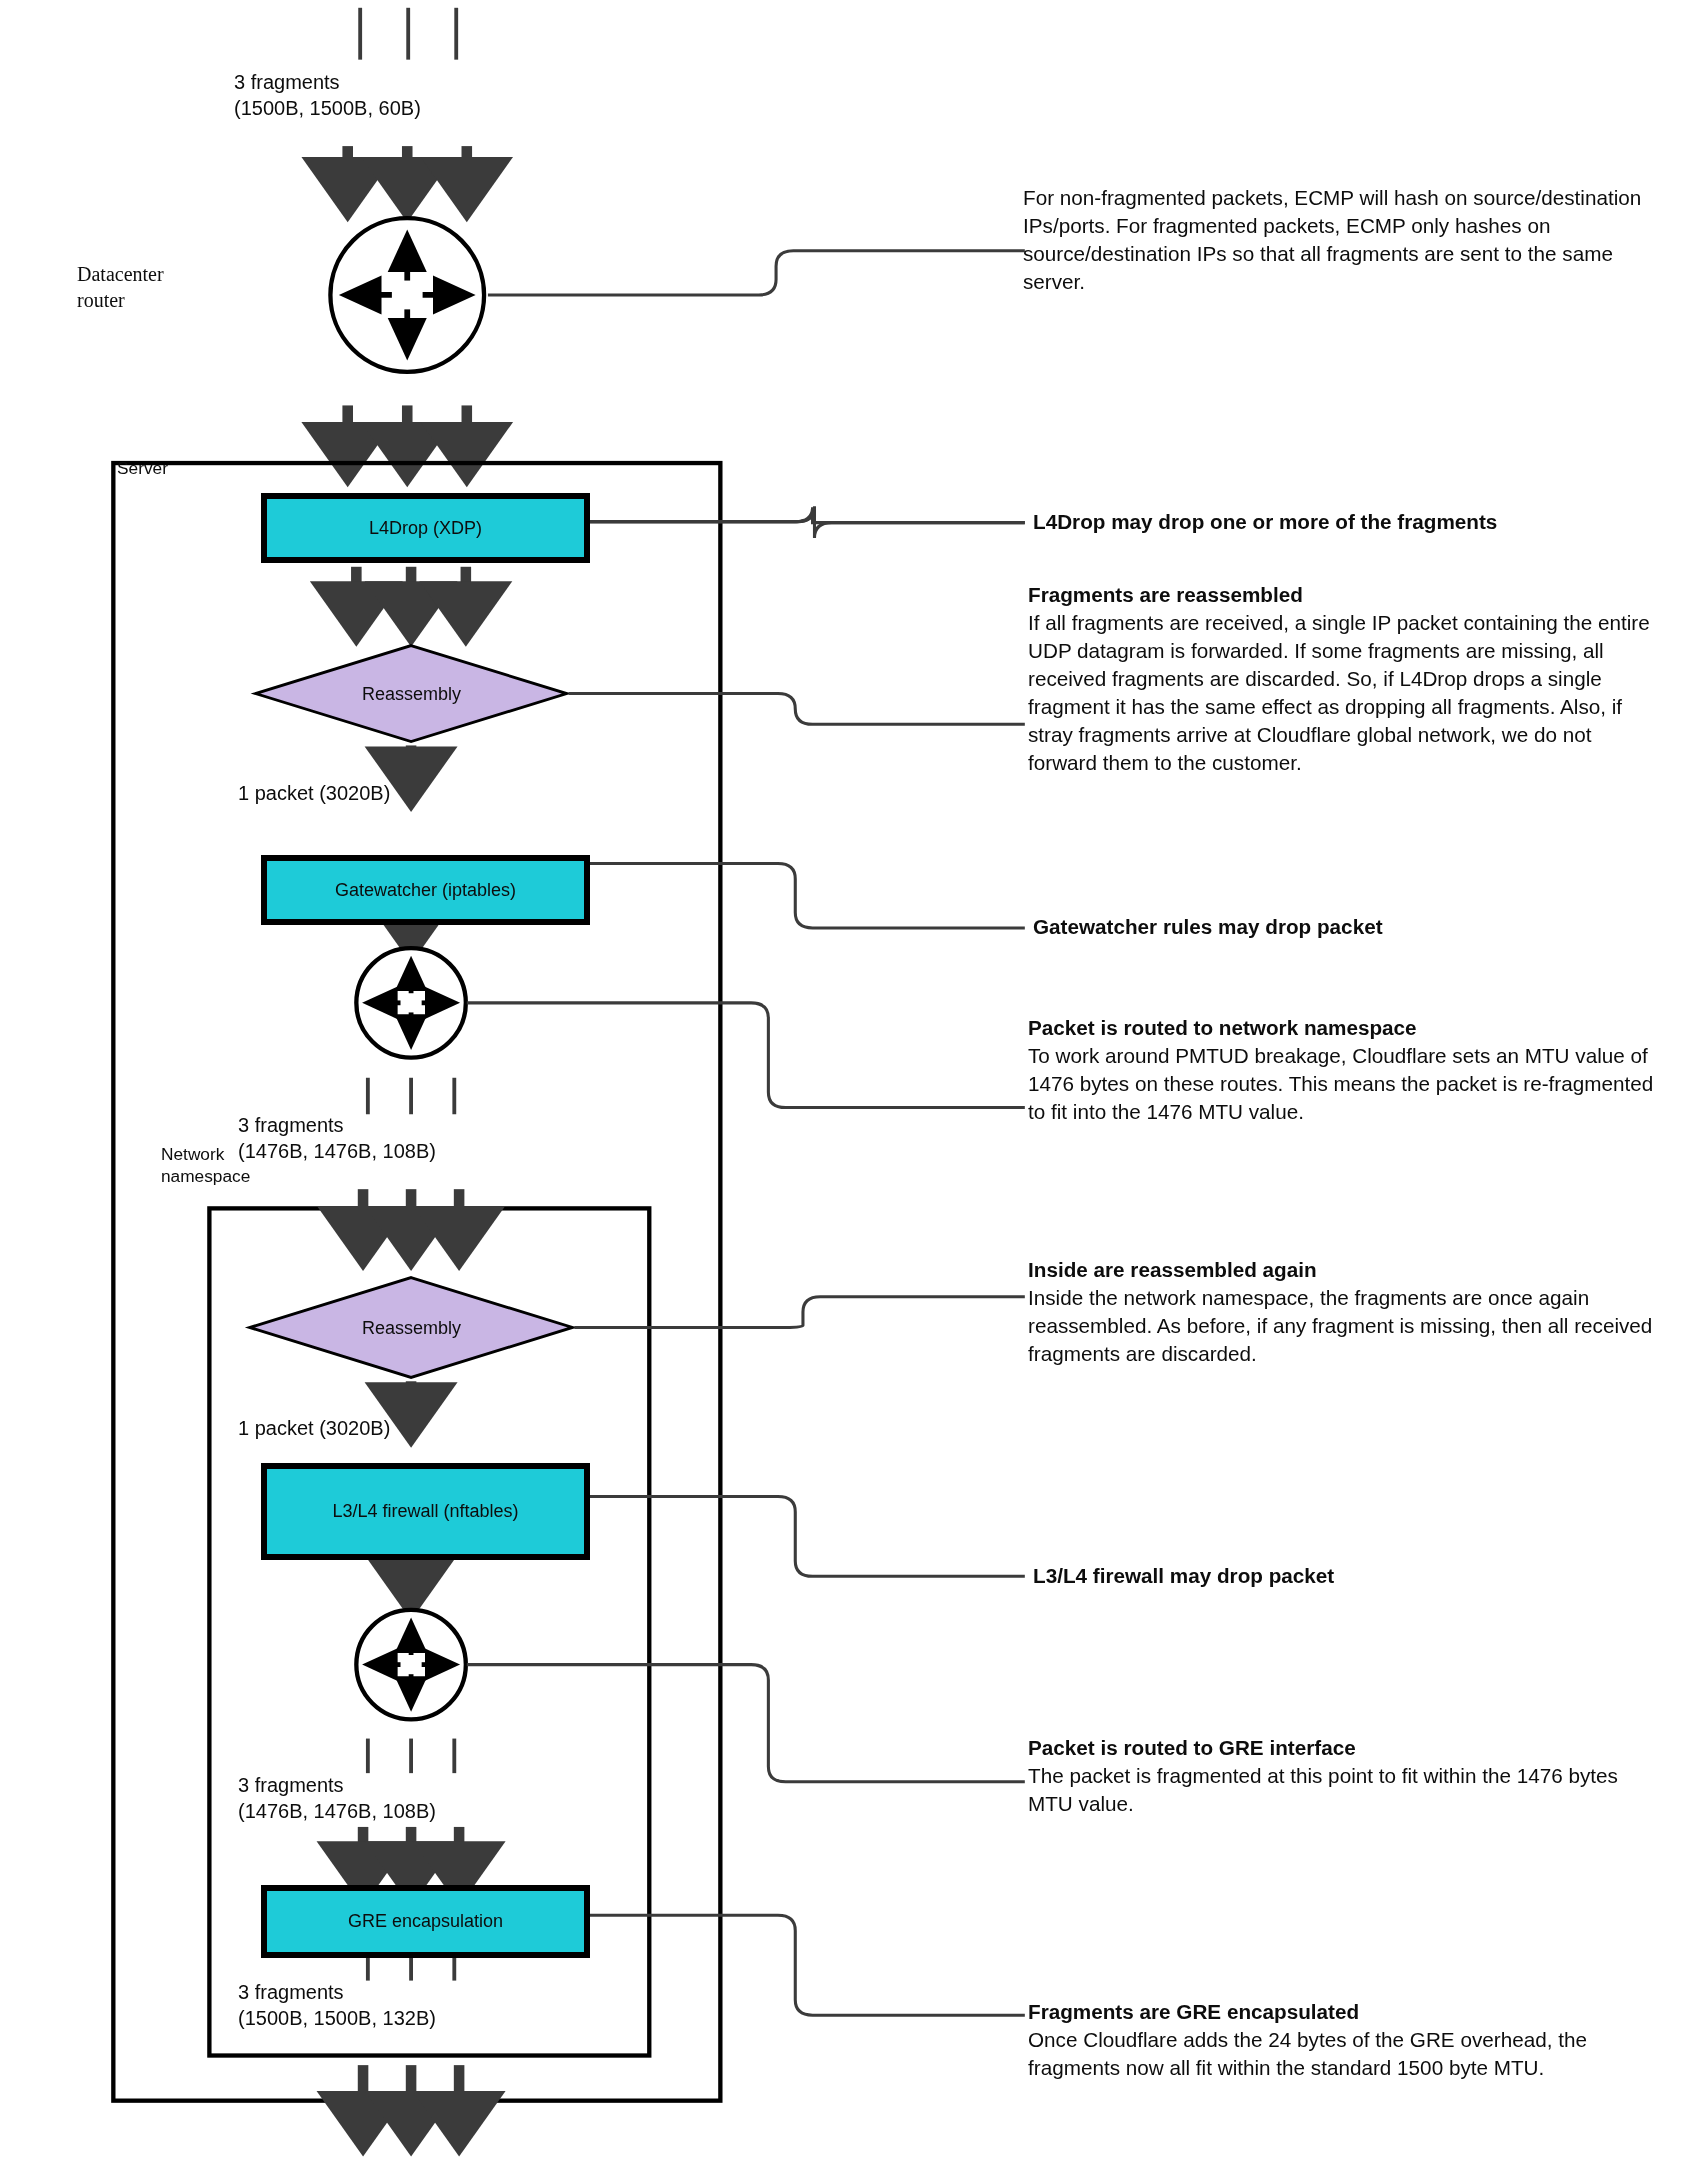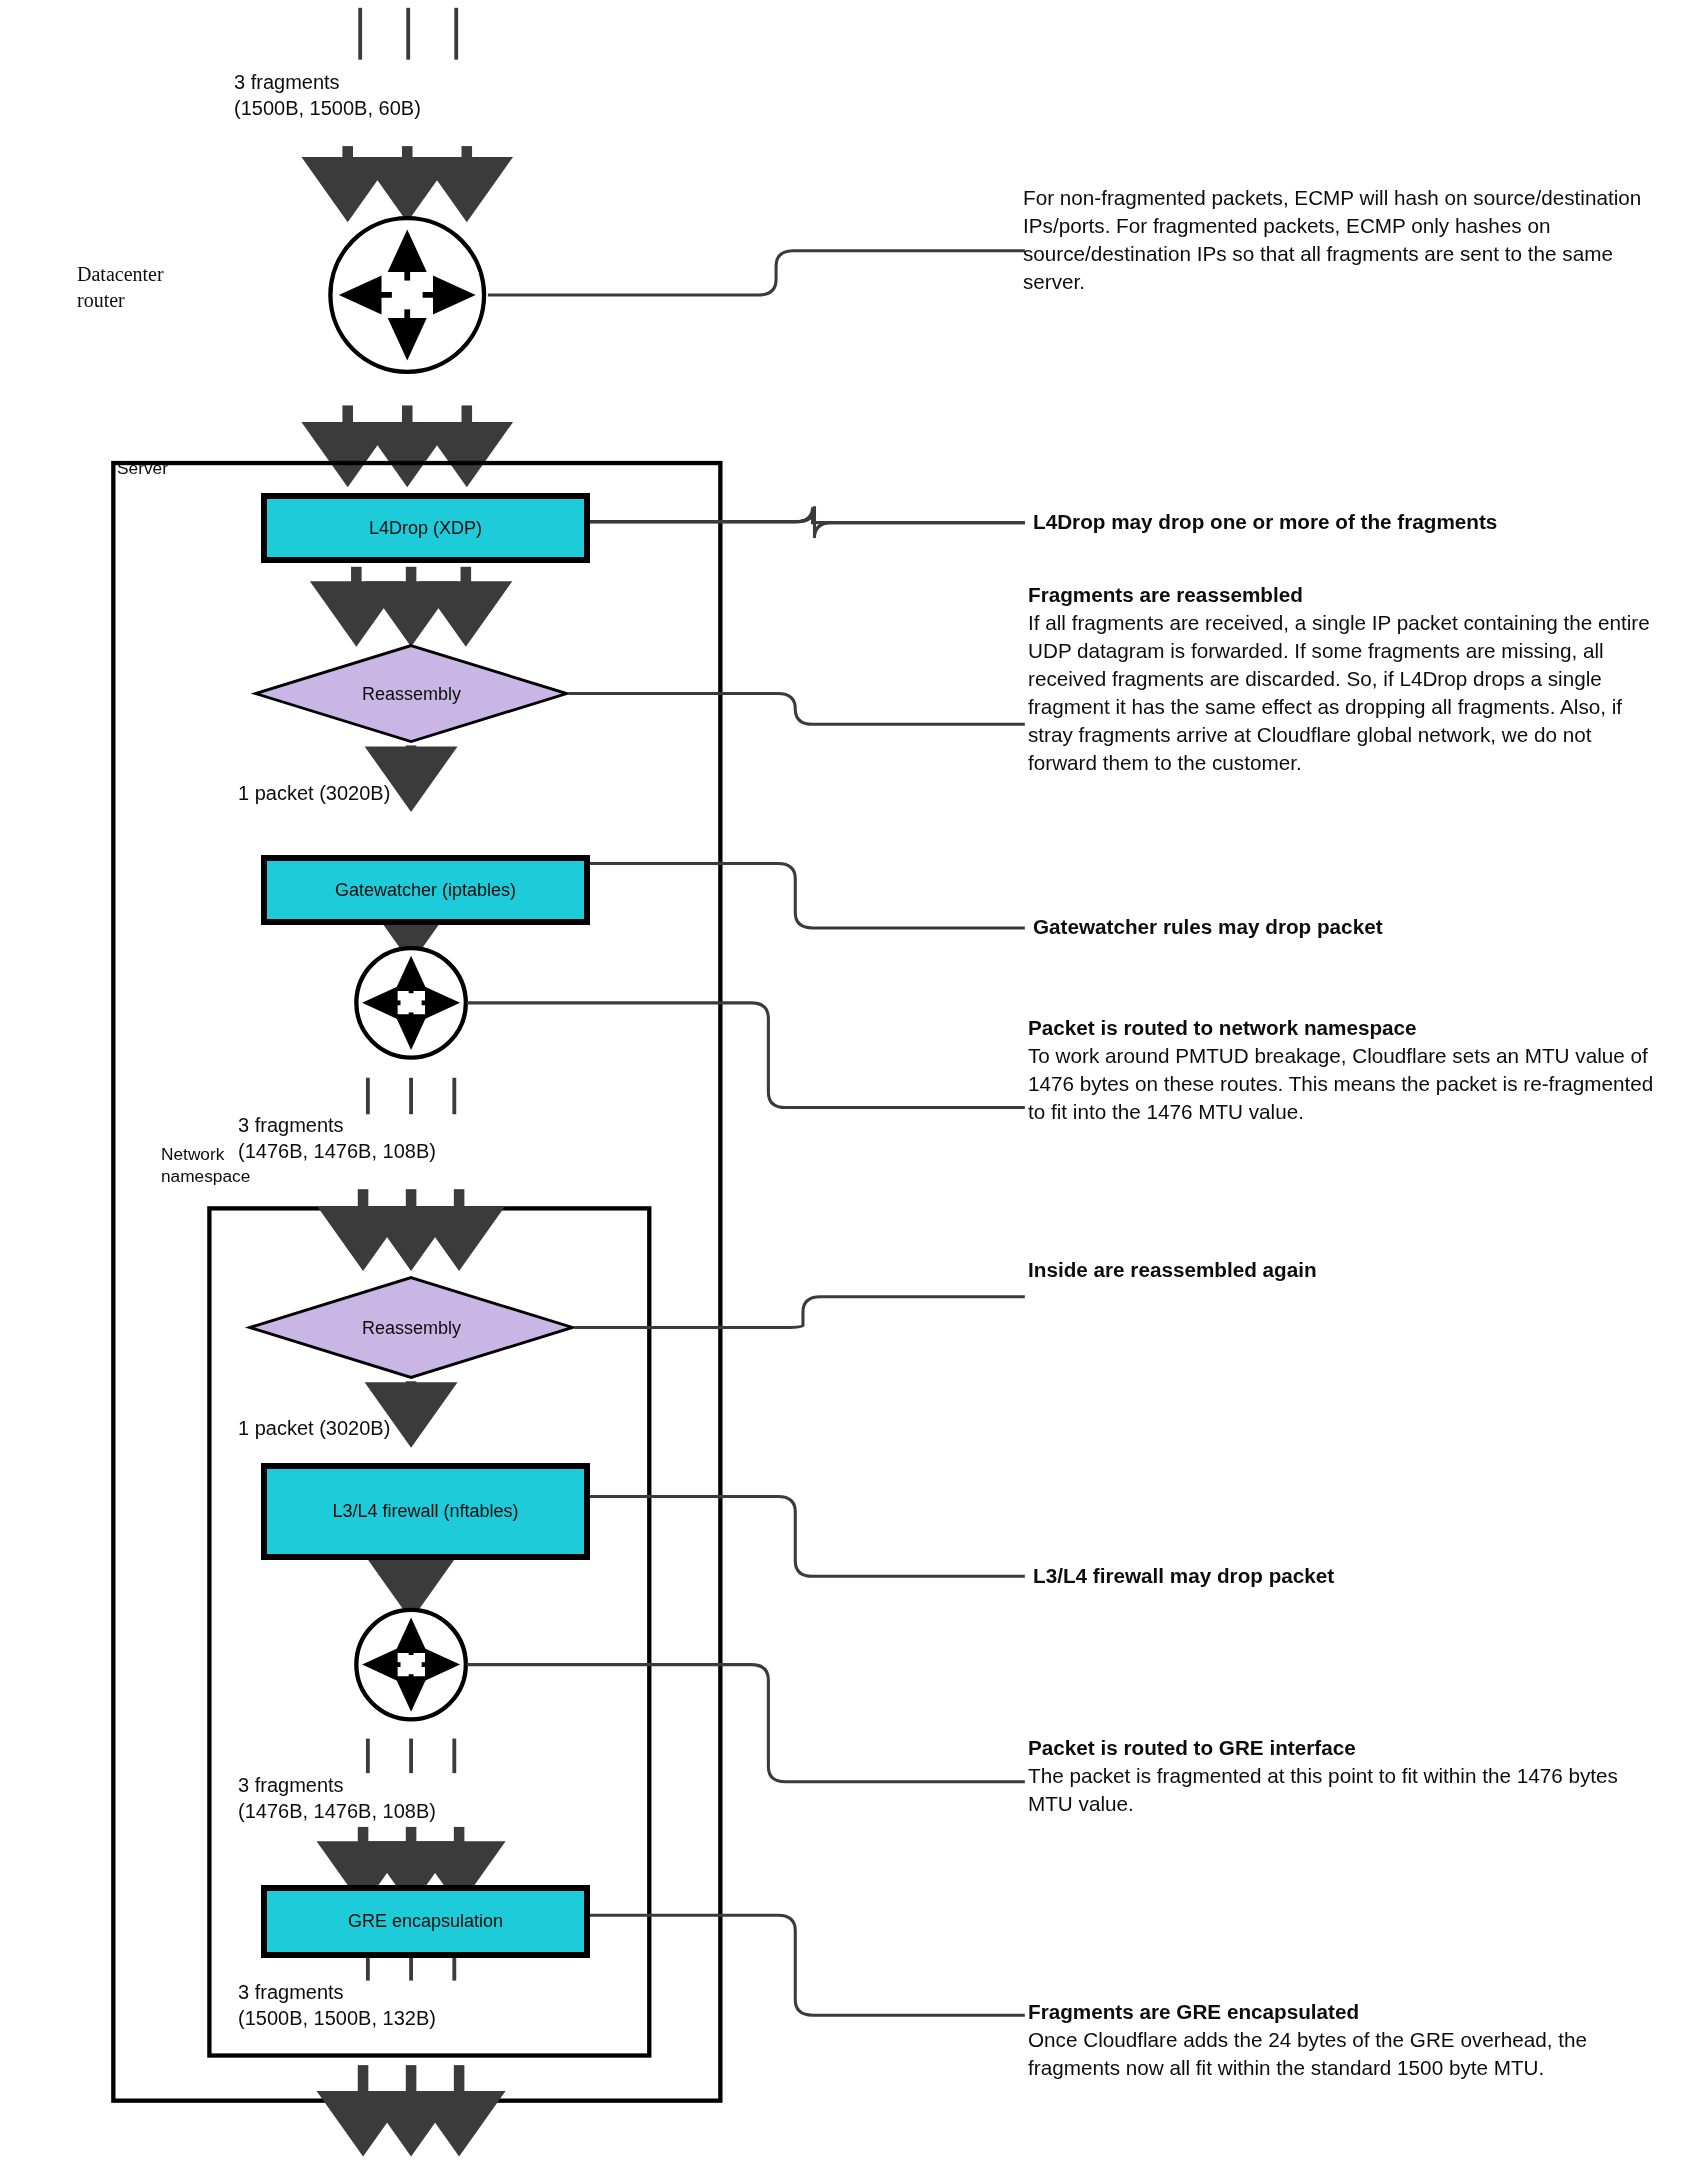--- a/index.html
+++ b/index.html
@@ -296,20 +296,21 @@
     <span class="anno-body"></span>
   </div>
 
   <div class="abs anno" style="left:1028px; top:1014px;">
     <span class="anno-title">Packet is routed to network namespace</span>
     <span class="anno-body">To work around PMTUD breakage, Cloudflare sets an MTU value of 1476 bytes on these routes. This means the packet is re-fragmented to fit into the 1476 MTU value.</span>
   </div>
 
   <div class="abs anno" style="left:1028px; top:1256px;">
     <span class="anno-title">Inside are reassembled again</span>
+    <span class="anno-body">Inside the network namespace, the fragments are once again reassembled. As before, if any fragment is missing, then all received fragments are discarded.</span>
   </div>
 
   <div class="abs anno" style="left:1033px; top:1562px;">
     <span class="anno-title">L3/L4 firewall may drop packet</span>
     <span class="anno-body"></span>
   </div>
 
   <div class="abs anno" style="left:1028px; top:1734px;">
     <span class="anno-title">Packet is routed to GRE interface</span>
     <span class="anno-body">The packet is fragmented at this point to fit within the 1476 bytes MTU value.</span>

